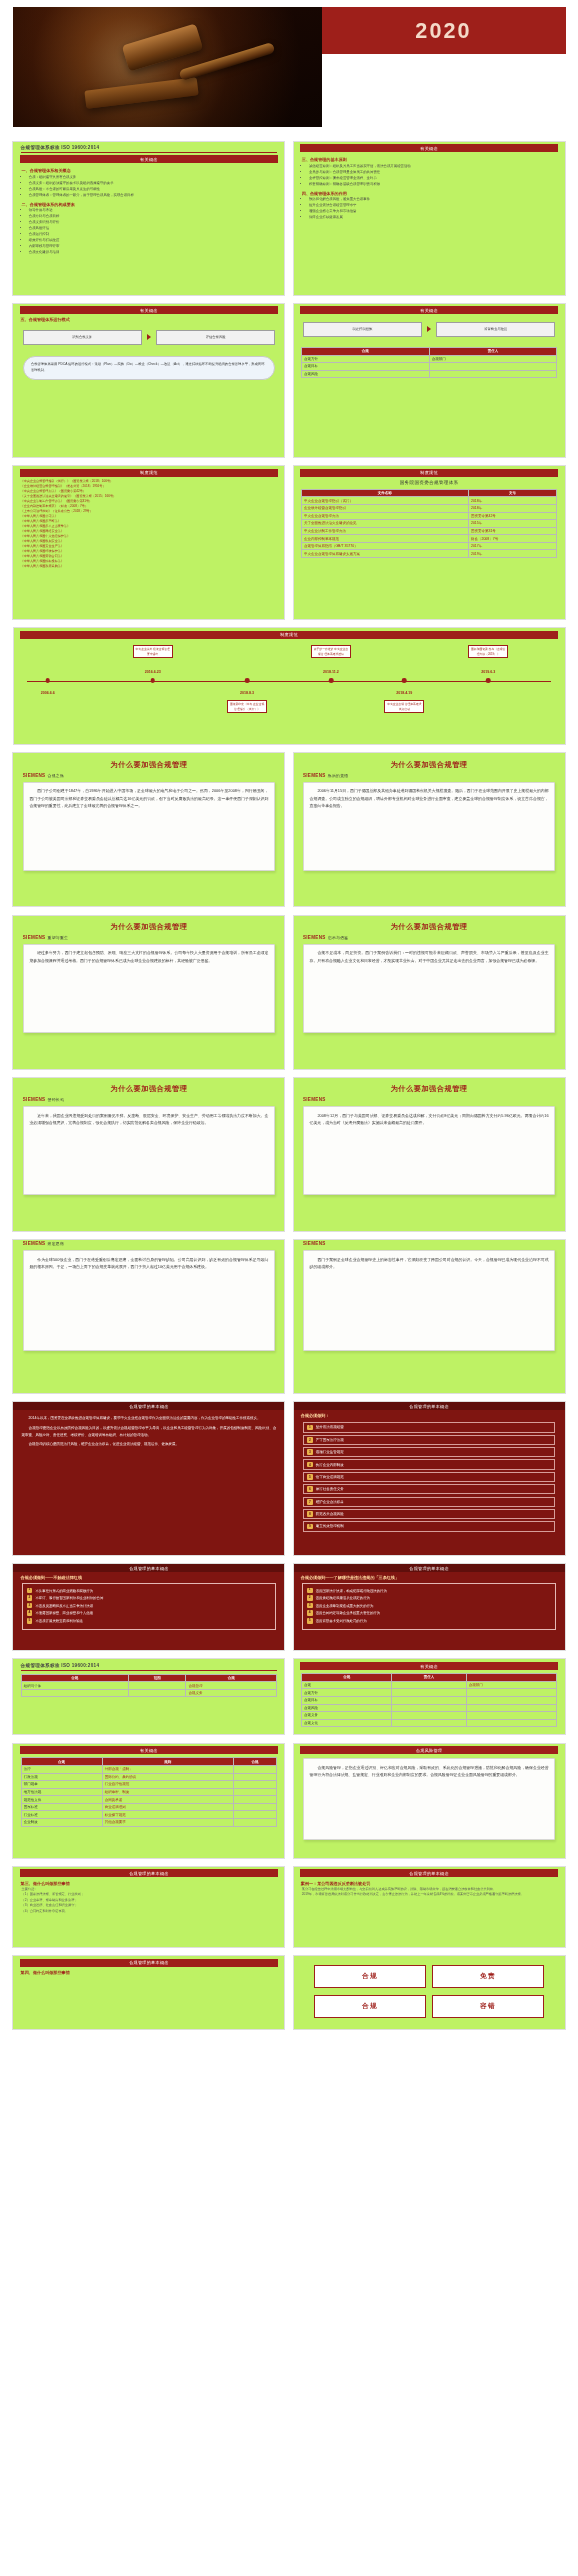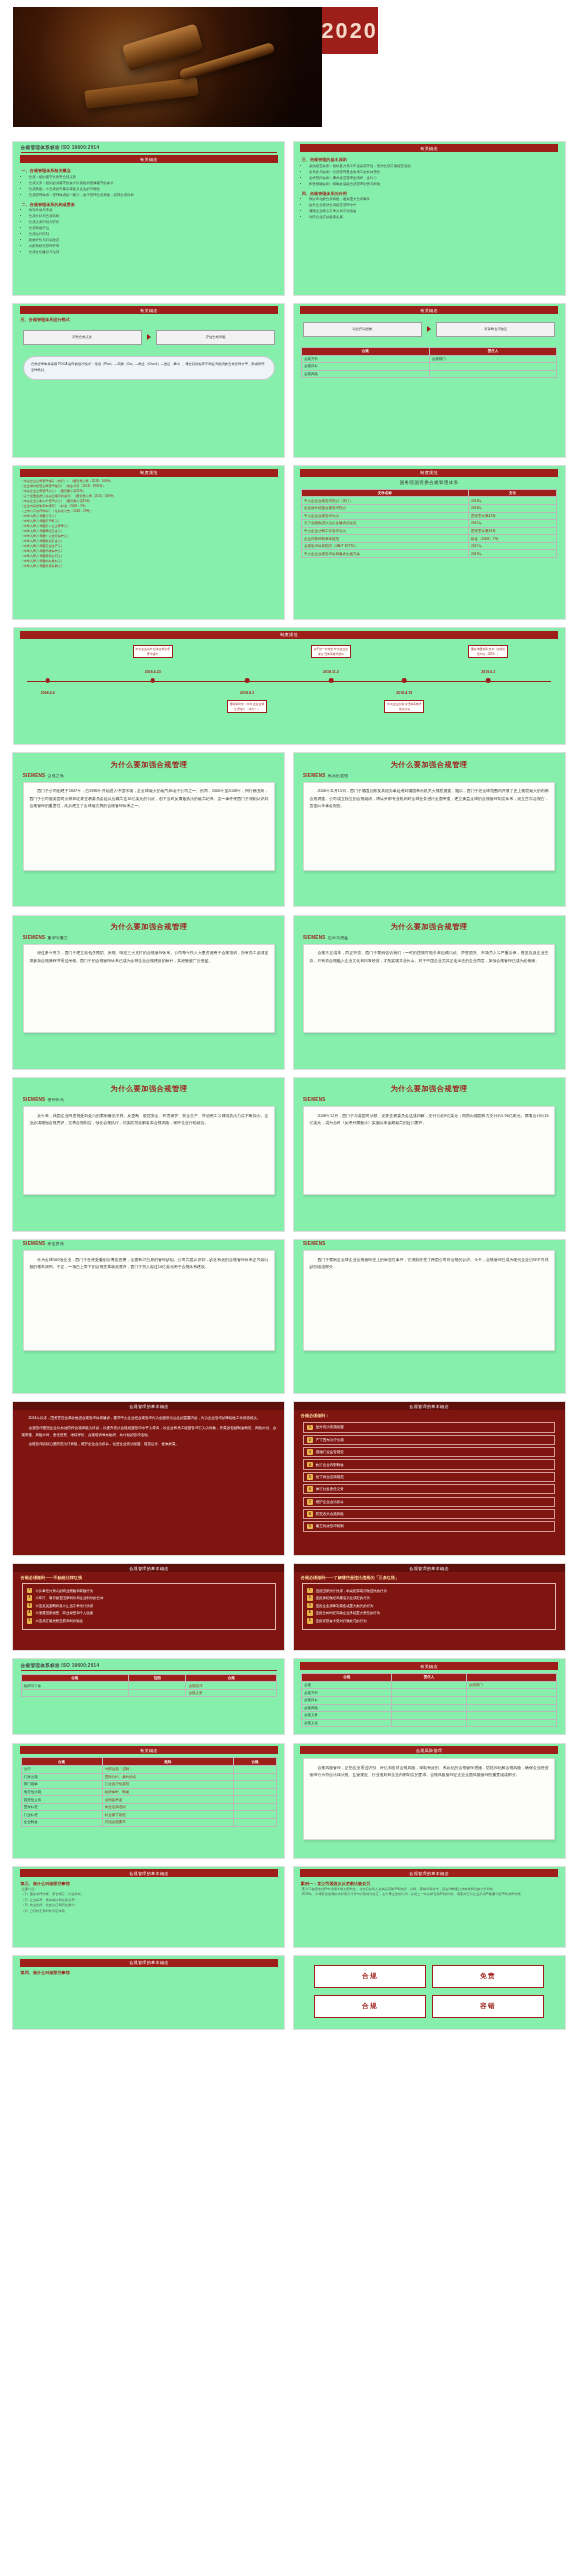--- a/index.html
+++ b/index.html
@@ -12,21 +12,21 @@
     width: 578px;
     min-height: 3268px;
     position: relative;
   }
   .deck {
     width: 578px;
     padding: 7.2px 0 20.6px 0;
   }
   
   .slide {
-    background: #86efac;
+    background: #bef264;
     border: 0.5px solid #dedede;
     position: relative;
     overflow: hidden;
   }
   .row {
     display: flex;
     justify-content: center;
     gap: 7.2px;
     margin-bottom: 7.2px;
   }
@@ -67,21 +67,21 @@
     position: absolute; left: 72px; top: 77px;
     width: 113px; height: 17.5px; border-radius: 3.1px;
     background: linear-gradient(180deg,#945a22,#4d2608);
     transform: rotate(-7deg);
     box-shadow: 0 4.1px 9.3px rgba(0,0,0,.55);
   }
   .cover-right {
     width: 244px; height: 120px;
     background: #ffffff;
     display: flex;
-    flex-direction: row;
+    flex-direction: column;
   }
   .cover-year {
     height: 47px;
     background: #9e1f1a;
     color: #f4d9c8;
     display: flex;
     align-items: center;
     justify-content: center;
     font-size: 21.6px;
     letter-spacing: 2.1px;

